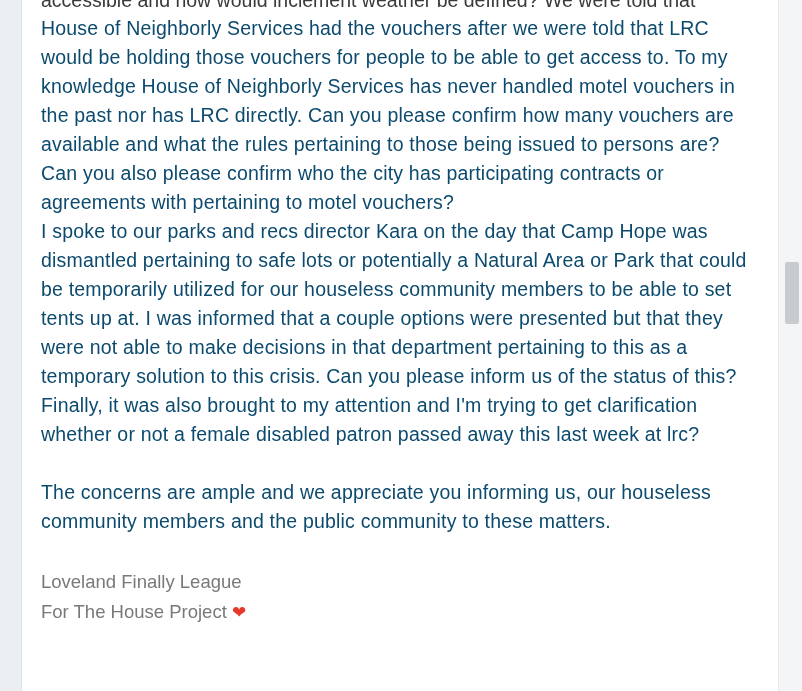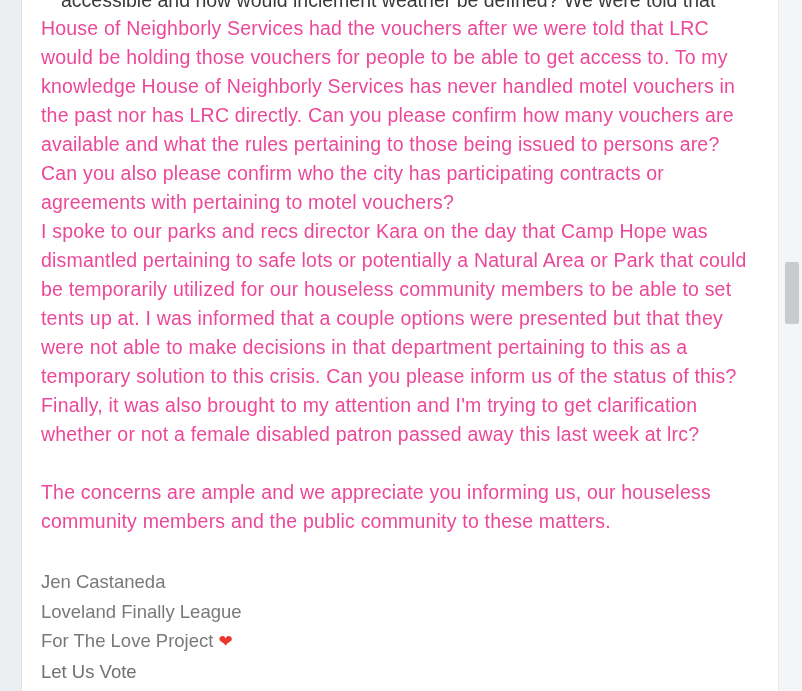--- a/index.html
+++ b/index.html
@@ -60,34 +60,33 @@
     position: absolute;
     left: 41px;
     top: 0;
     width: 714px;
     height: 691px;
     box-sizing: border-box;
   }
   .body-text {
     font-size: 19.5px;
     line-height: 29px;
-    color: #ec4899;
+    color: #0c4a6e;
     letter-spacing: 0.01em;
   }
   .para {
     margin: 0;
   }
   .clipped-top {
     position: relative;
     height: 14px;
     overflow: hidden;
     color: #3a3a3a;
     font-size: 19.5px;
     line-height: 29px;
-    margin-left: 20px;
   }
   .clipped-top span {
     position: absolute;
     top: -14px;
     left: 0;
     white-space: nowrap;
   }
   .spacer-blank {
     height: 29px;
   }
@@ -123,27 +122,25 @@
 
     <p class="body-text para">House of Neighborly Services had the vouchers after we were told that LRC would be holding those vouchers for people to be able to get access to. To my knowledge House of Neighborly Services has never handled motel vouchers in the past nor has LRC directly. Can you please confirm how many vouchers are available and what the rules pertaining to those being issued to persons are? Can you also please confirm who the city has participating contracts or agreements with pertaining to motel vouchers?</p>
 
     <p class="body-text para">I spoke to our parks and recs director Kara on the day that Camp Hope was dismantled pertaining to safe lots or potentially a Natural Area or Park that could be temporarily utilized for our houseless community members to be able to set tents up at. I was informed that a couple options were presented but that they were not able to make decisions in that department pertaining to this as a temporary solution to this crisis. Can you please inform us of the status of this? Finally, it was also brought to my attention and I'm trying to get clarification whether or not a female disabled patron passed away this last week at lrc?</p>
 
     <div class="spacer-blank"></div>
 
     <p class="body-text para">The concerns are ample and we appreciate you informing us, our houseless community members and the public community to these matters.</p>
 
     <div class="signature">
-      <div class="sig-line">Jen Castaneda</div>
       <div class="sig-line">Loveland Finally League</div>
       <div class="sig-line">
-        <span>For The Love Project</span>
+        <span>For The House Project</span>
         <span class="heart">❤</span>
       </div>
-      <div class="sig-line sig-last">Let Us Vote</div>
     </div>
 
   </div>
 
   <div class="right-gutter"></div>
 
   <div class="scrollbar-track">
     <div class="scrollbar-thumb"></div>
   </div>
 

